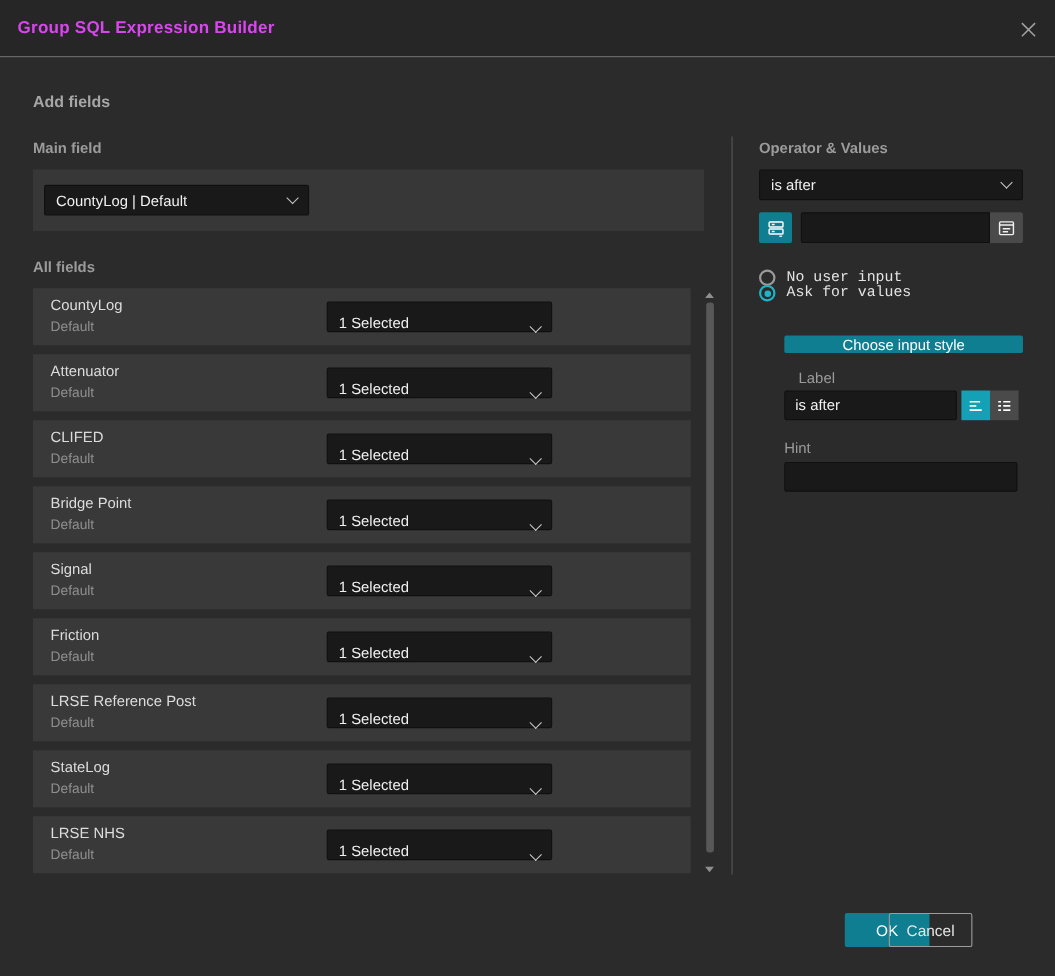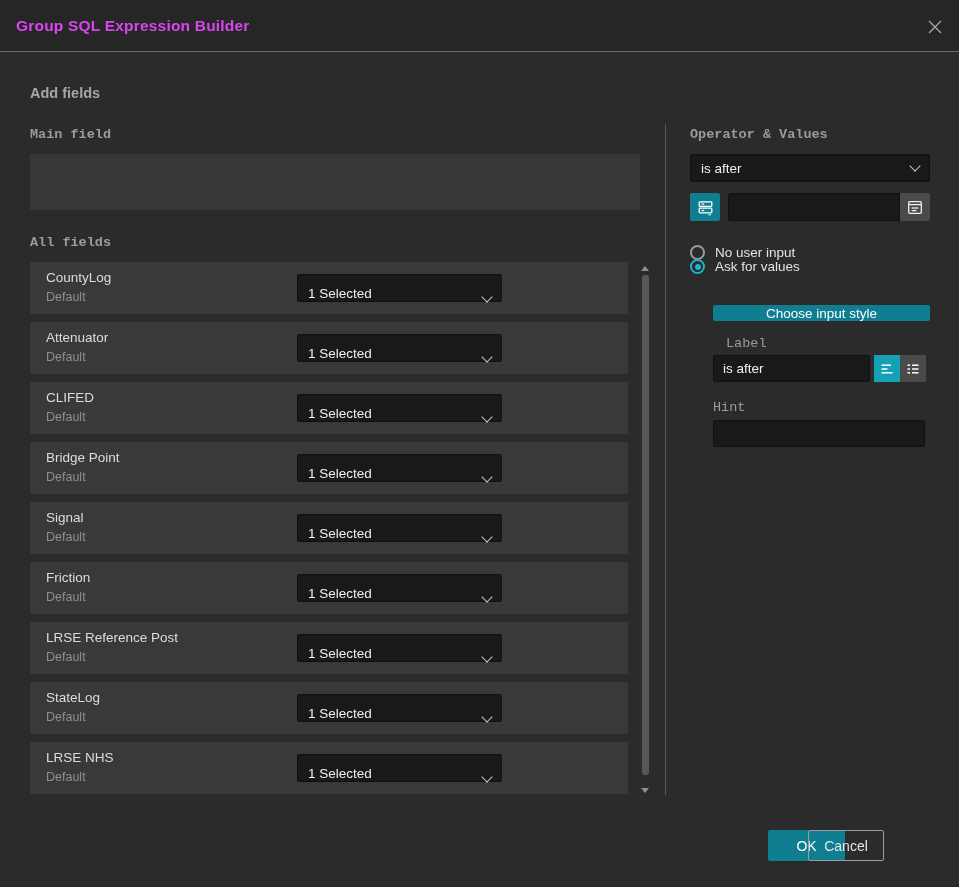--- a/index.html
+++ b/index.html
@@ -10,21 +10,21 @@
 
   
   .titlebar{position:absolute;left:0;top:0;width:959px;height:52px;
             background:#262626;border-bottom:1px solid #6e6e6e;box-sizing:border-box;}
   .title{position:absolute;left:16px;top:0;line-height:51px;
          font-size:15.5px;font-weight:600;color:#d946ef;letter-spacing:.2px;}
   .close-btn{position:absolute;left:925px;top:17px;width:20px;height:20px;cursor:pointer;}
 
   
   .h-add{position:absolute;left:30px;top:85px;font-size:14.5px;font-weight:700;color:#a6a6a6;}
-  .sec-label{position:absolute;font-size:13.5px;font-weight:700;color:#9b9b9b;font-family:Liberation Mono, monospace;}
+  .sec-label{position:absolute;font-size:13.5px;font-weight:700;color:#9b9b9b;}
 
   
   .dd{display:flex;align-items:center;justify-content:space-between;
       background:#191919;border:1px solid #101010;border-radius:2px;
       box-sizing:border-box;padding:0 10px;height:28px;cursor:pointer;}
   .dd-text{font-size:13.5px;color:#f0f0f0;white-space:nowrap;}
   .dd-left{display:flex;align-items:center;gap:8px;}
   .caret{display:inline-block;width:7px;height:7px;margin-top:-4px;flex:0 0 auto;
          border-right:1.6px solid #c4c4c4;border-bottom:1.6px solid #c4c4c4;
          transform:rotate(45deg);}
@@ -67,21 +67,21 @@
   .cal-btn{position:absolute;left:900px;top:193px;width:30px;height:28px;
            background:#4a4a4a;border-radius:0 2px 2px 0;display:flex;
            align-items:center;justify-content:center;cursor:pointer;}
 
   .radio-row{position:absolute;left:690px;display:flex;align-items:center;gap:10px;cursor:pointer;}
   .radio{width:15px;height:15px;border-radius:50%;border:2px solid #9a9a9a;
          box-sizing:border-box;position:relative;flex:0 0 auto;}
   .radio.sel{border-color:#1db3c9;}
   .radio.sel::after{content:"";position:absolute;left:2.5px;top:2.5px;width:6px;height:6px;
                     border-radius:50%;background:#1db3c9;}
-  .radio-label{font-size:13.5px;color:#e3e3e3;}
+  .radio-label{font-size:13.5px;color:#e3e3e3;font-family:Liberation Mono, monospace;}
 
   .choose-btn{position:absolute;left:713px;top:305px;width:217px;height:16px;
               background:#0f7e90;border:none;border-radius:2px;color:#ffffff;
               font-size:13.5px;font-family:"Liberation Sans",sans-serif;cursor:pointer;
               display:flex;align-items:center;justify-content:center;}
   .lbl-label{left:713px;top:336px;margin-left:13px;}
   .hint-label{left:713px;top:400px;}
   .label-input{position:absolute;left:713px;top:355px;width:157px;height:27px;
                background:#191919;border:1px solid #101010;border-radius:2px;
                box-sizing:border-box;color:#f2f2f2;font-size:13.5px;padding:0 9px;
@@ -115,20 +115,24 @@
         <line x1="4" y1="4" x2="16" y2="16" stroke="#a0a0a0" stroke-width="1.4"></line>
         <line x1="16" y1="4" x2="4" y2="16" stroke="#a0a0a0" stroke-width="1.4"></line>
       </svg>
     </span>
   </div>
 
   <div class="h-add">Add fields</div>
   <div class="sec-label" style="left:30px;top:127px;">Main field</div>
 
   <div class="main-panel">
+    <div class="dd dd-main">
+      <span class="dd-text">CountyLog | Default</span>
+      <span class="caret"></span>
+    </div>
   </div>
 
   <div class="sec-label" style="left:30px;top:235px;">All fields</div>
   <div class="list">
       <div class="field-row">
         <div class="row-name">CountyLog</div>
         <div class="row-sub">Default</div>
         <div class="dd row-dd">
           <span class="dd-text">1 Selected</span>
           <span class="caret"></span>

